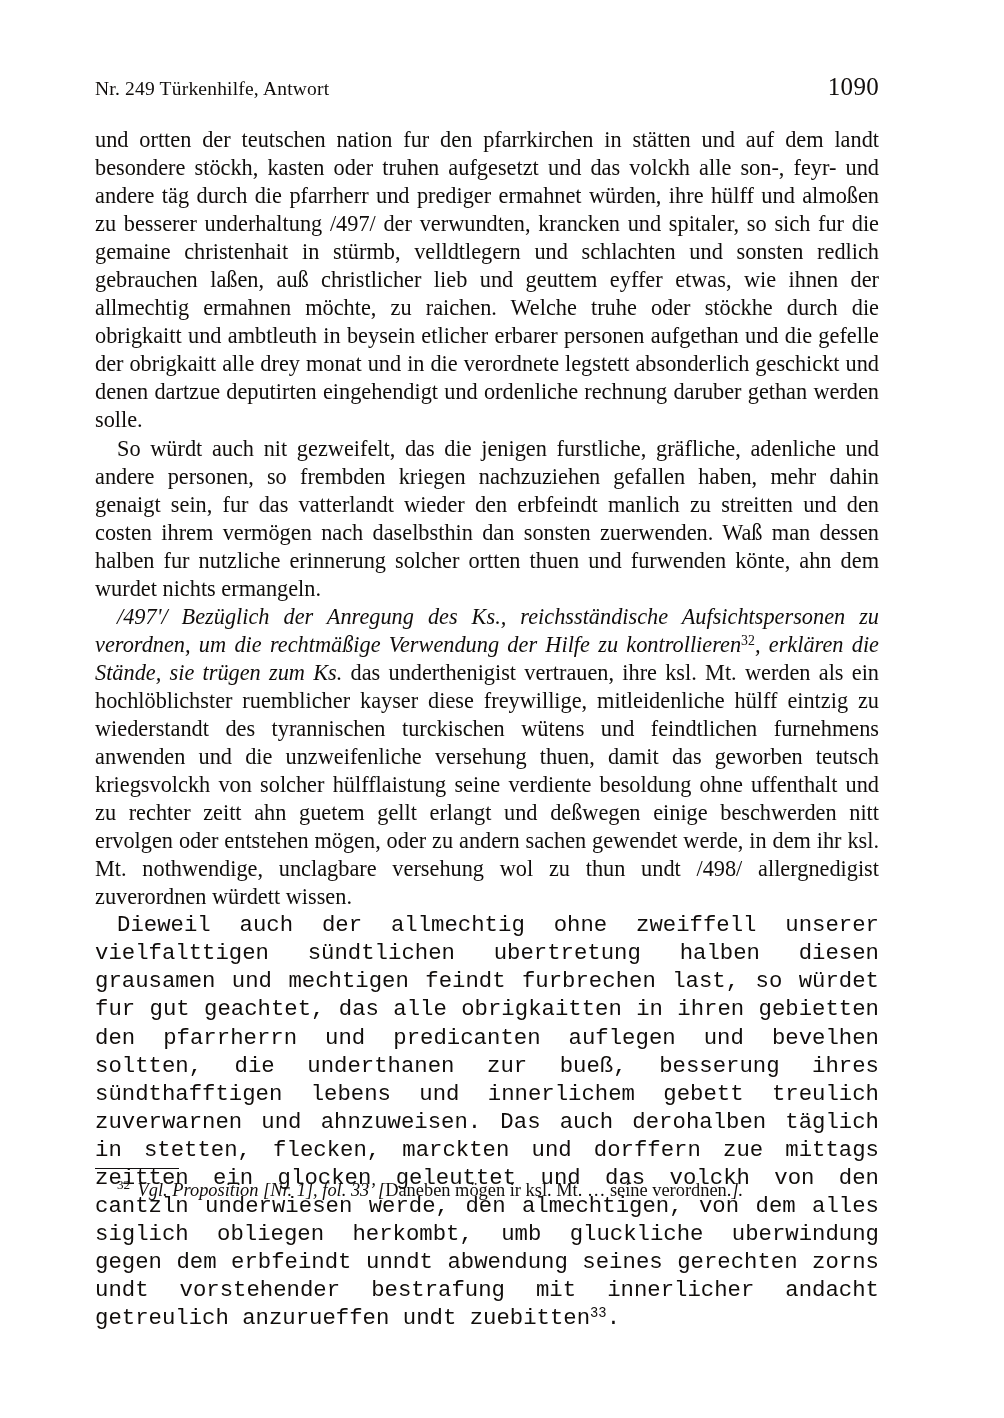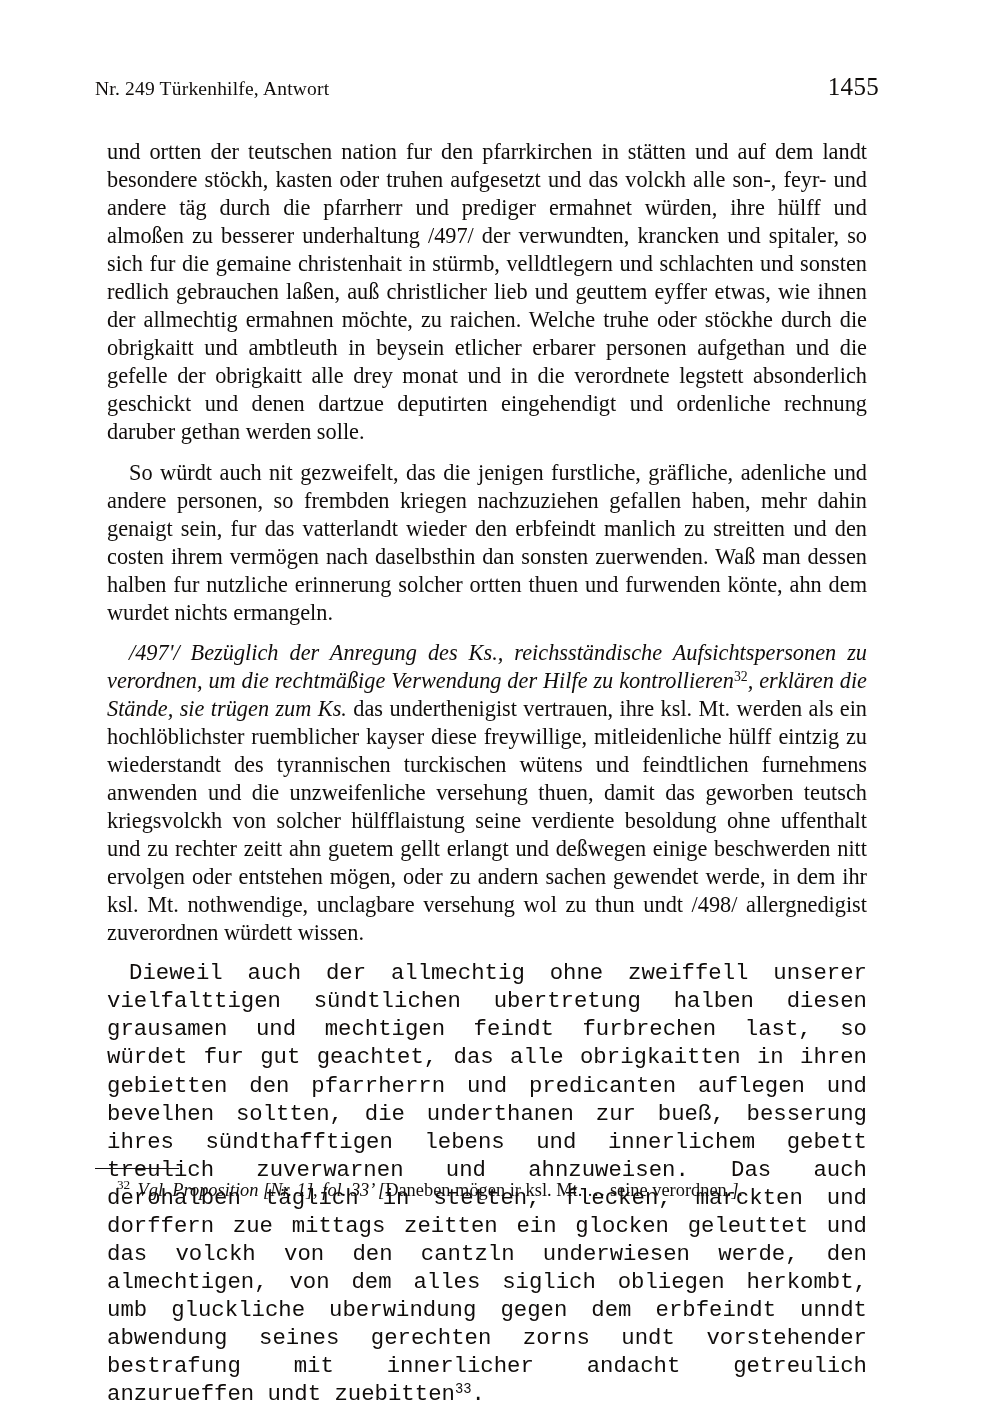--- a/index.html
+++ b/index.html
@@ -53,21 +53,21 @@
 
   
   .textblock {
     position: absolute;
     left: 95px;
     top: 126px;
     width: 784px;
   }
 
   p.para {
-    margin: 12px;
+    margin: 0;
     font-size: 22.3px;
     line-height: 28.05px;
     text-align: justify;
     text-justify: inter-word;
     hyphens: none;
     text-indent: 0;
   }
   p.para.indent {
     text-indent: 22px;
   }
@@ -125,21 +125,21 @@
     letter-spacing: 0.2px;
   }
 </style>
 </head>
 <body>
 
 <div class="page">
 
   <div class="runhead">
     <div class="runhead-title">Nr. 249 Türkenhilfe, Antwort</div>
-    <div class="runhead-folio">1455</div>
+    <div class="runhead-folio">1090</div>
   </div>
 
   <div class="textblock">
 
     <p class="para">
       <span>und ortten der teutschen nation fur den pfarrkirchen in stätten und auf dem landt besondere stöckh, kasten oder truhen aufgesetzt und das volckh alle son-, feyr- und andere täg durch die pfarrherr und prediger ermahnet würden, ihre hülff und almoßen zu besserer underhaltung /497/ der verwundten, krancken und spitaler, so sich fur die gemaine christenhait in stürmb, velldtlegern und schlachten und sonsten redlich gebrauchen laßen, auß christlicher lieb und geuttem eyffer etwas, wie ihnen der allmechtig ermahnen möchte, zu raichen. Welche truhe oder stöckhe durch die obrigkaitt und ambtleuth in beysein etlicher erbarer personen aufgethan und die gefelle der obrigkaitt alle drey monat und in die verordnete legstett absonderlich geschickt und denen dartzue deputirten eingehendigt und ordenliche rechnung daruber gethan werden solle.</span>
     </p>
 
     <p class="para indent">
       <span>So würdt auch nit gezweifelt, das die jenigen furstliche, gräfliche, adenliche und andere personen, so frembden kriegen nachzuziehen gefallen haben, mehr dahin genaigt sein, fur das vatterlandt wieder den erbfeindt manlich zu streitten und den costen ihrem vermögen nach daselbsthin dan sonsten zuerwenden. Waß man dessen halben fur nutzliche erinnerung solcher ortten thuen und furwenden könte, ahn dem wurdet nichts ermangeln.</span>

